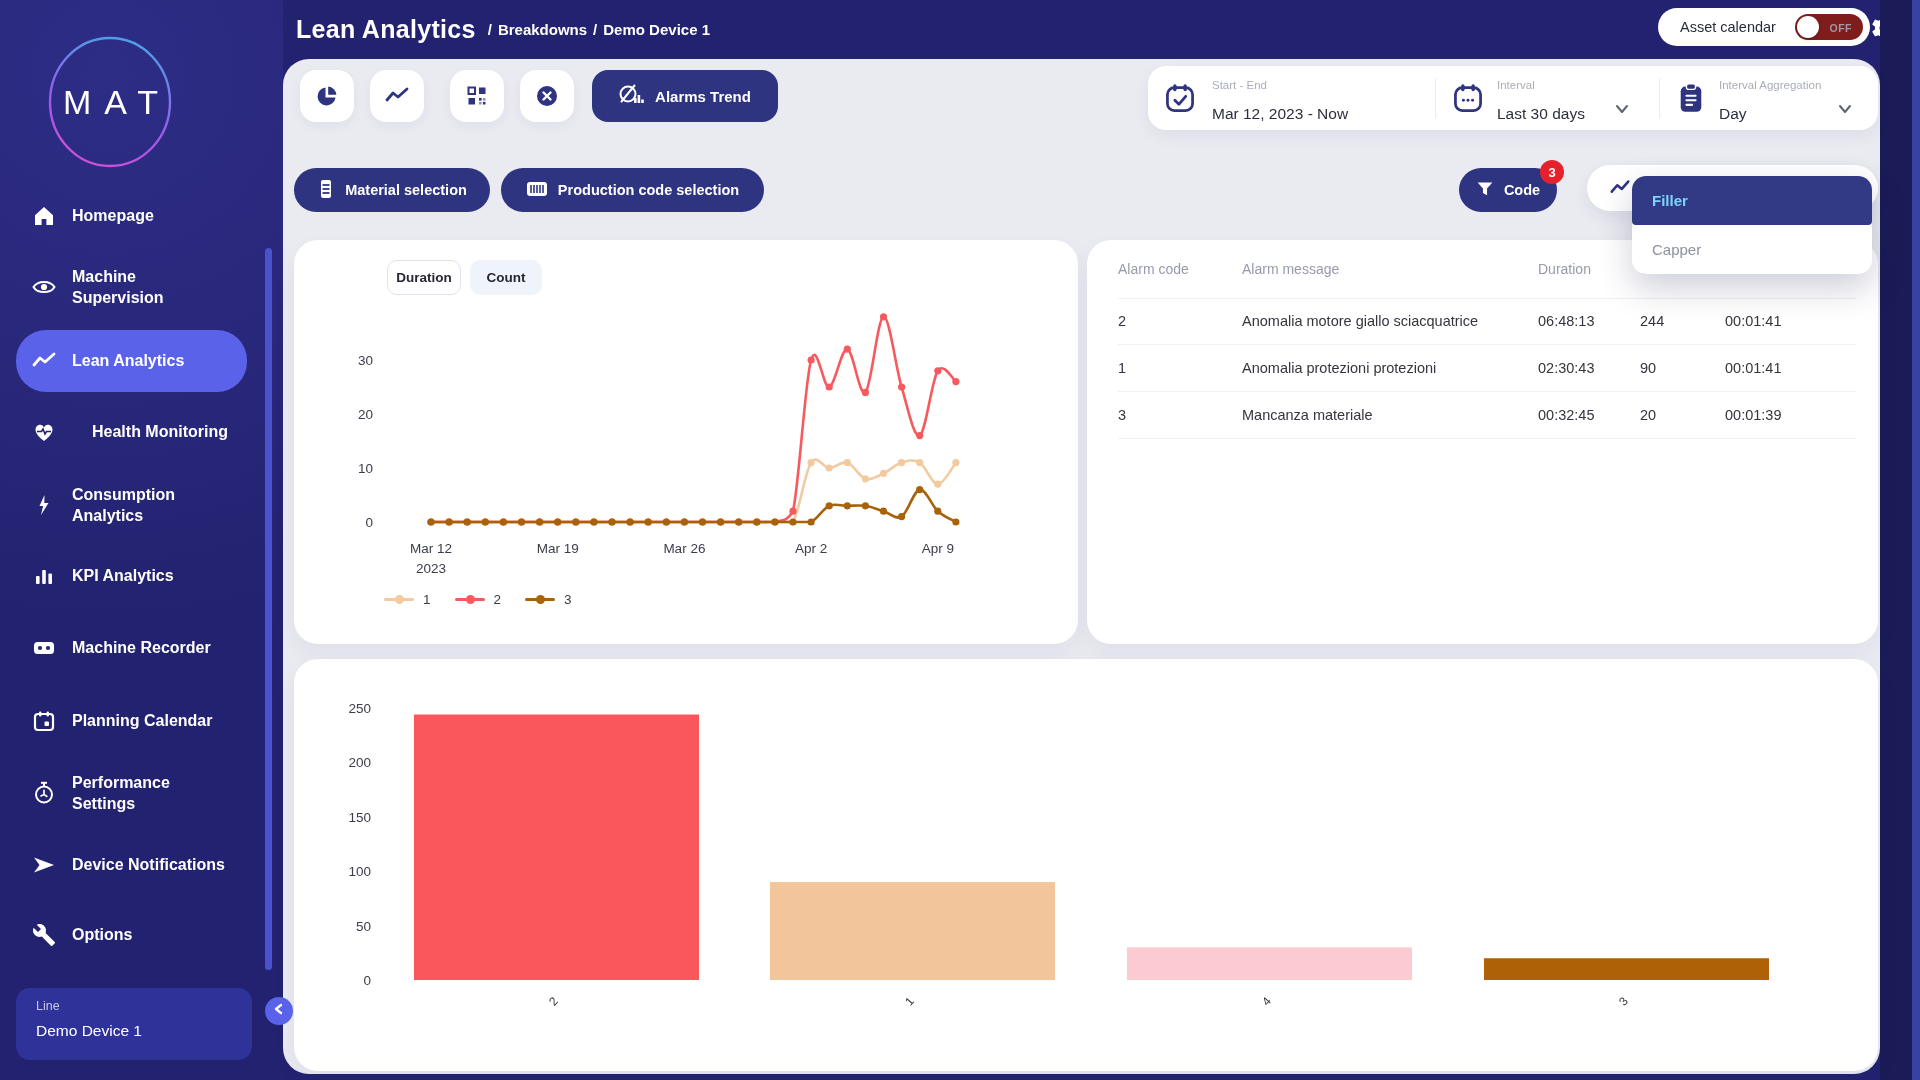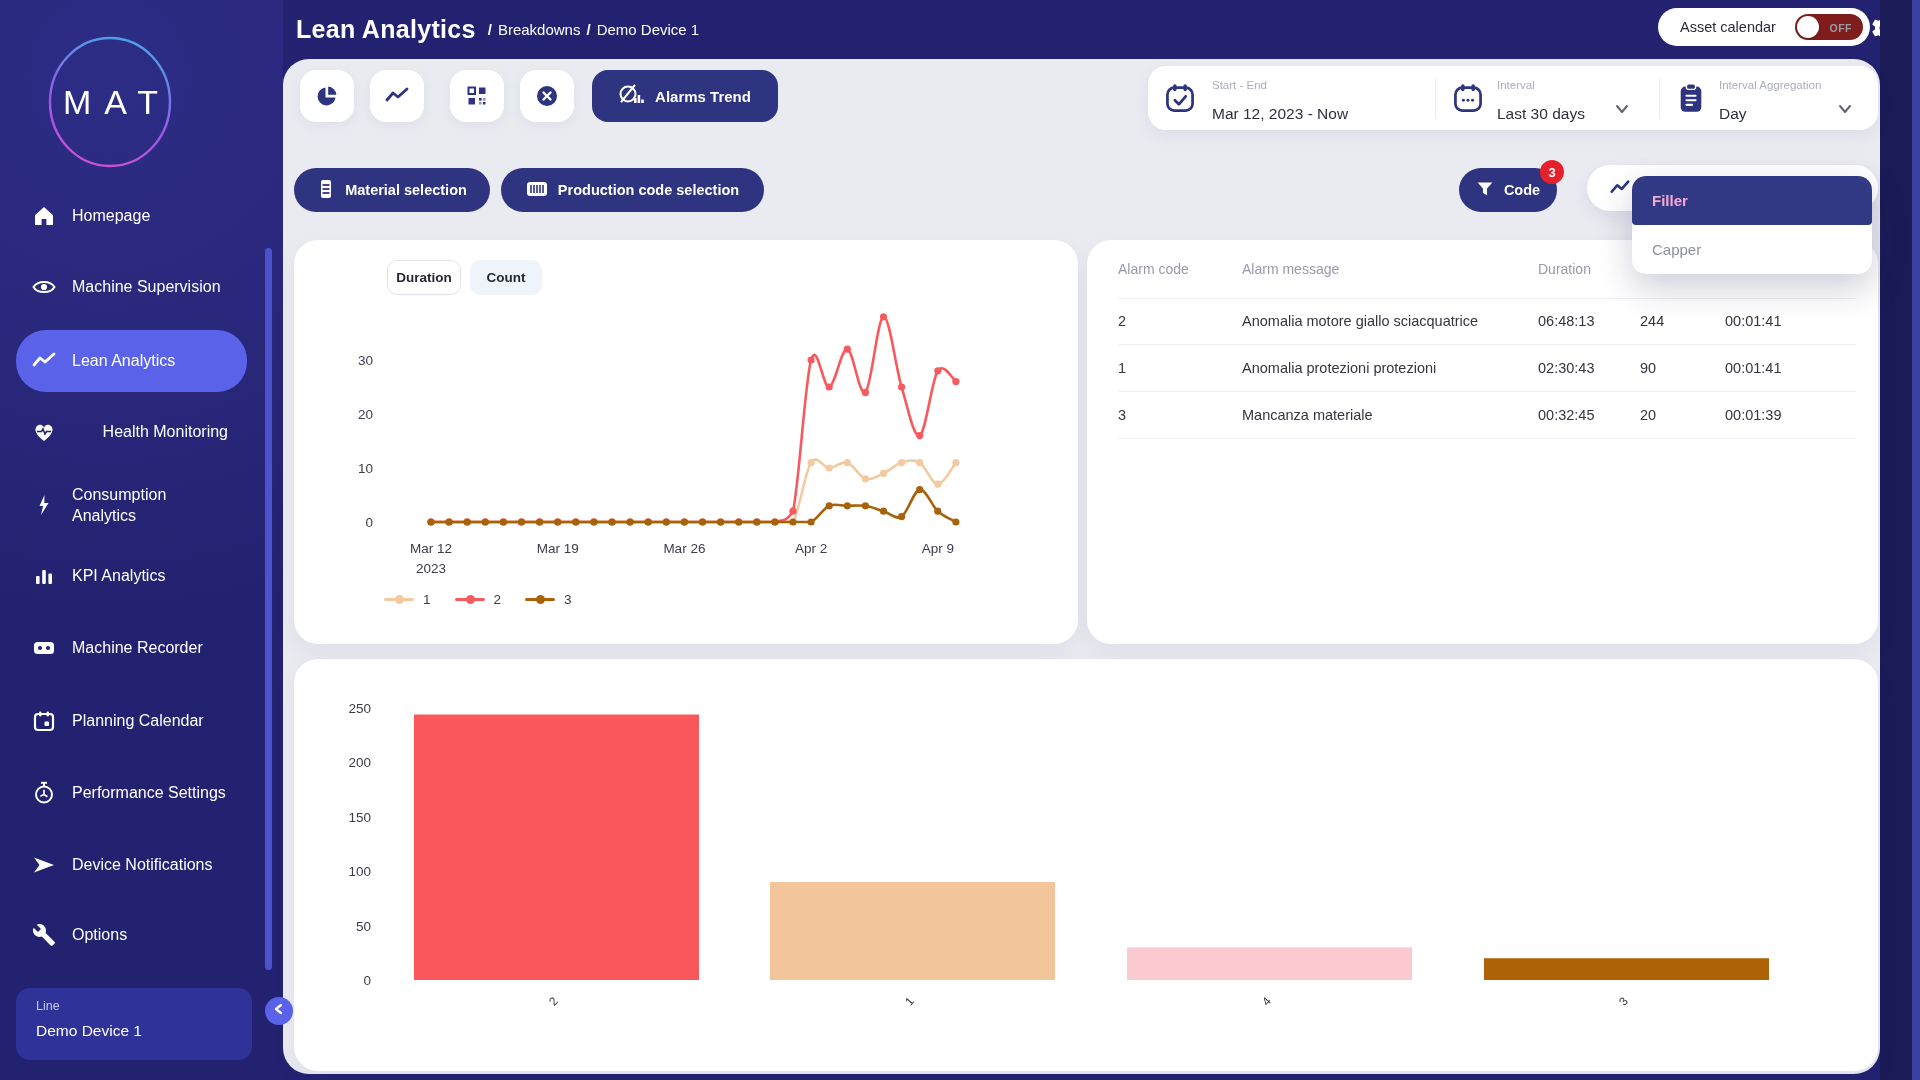--- a/index.html
+++ b/index.html
@@ -10,33 +10,33 @@
   
   .sidebar{left:0;top:0;width:283px;height:1080px;
            background:radial-gradient(circle at 38% 7%, #2e2d86 0%, #232270 55%)}
   .logo-wrap{left:47px;top:36px;width:128px;height:134px}
   .logo-text{font-size:34px;letter-spacing:13px;fill:#fff;font-weight:300}
   .nav-item{left:16px;width:231px;border-radius:30px;display:flex;align-items:center;
             color:#fff;cursor:pointer;position:absolute}
   .nav-item.active{background:#5A62EA}
   .ni-icon{position:absolute;left:16px;width:24px;height:24px;display:flex;align-items:center}
   .ni-icon svg{width:24px;height:24px}
-  .ni-label{margin-left:56px;font-size:16px;font-weight:normal;line-height:1.32;width:156px}
+  .ni-label{margin-left:56px;font-size:16px;font-weight:bold;line-height:1.32;width:156px}
   .side-scroll{left:265px;top:248px;width:7px;height:722px;background:#4A52CE;border-radius:4px}
   .device-card{left:16px;top:988px;width:236px;height:72px;background:#2F3399;border-radius:14px;
                color:#fff;padding:11px 0 0 20px;box-sizing:border-box}
   .device-label{font-size:12.5px;color:#C7C9EE}
   .device-value{font-size:15.5px;margin-top:9px}
   .collapse-btn{left:265px;top:997px;width:28px;height:28px;border-radius:50%;background:#5A62EA;
                 z-index:60;display:flex;align-items:center;justify-content:center;cursor:pointer}
   
   .page-title-row{left:296px;top:0;height:59px;display:flex;align-items:center;color:#fff}
   .page-title{font-size:25px;font-weight:bold;letter-spacing:.3px;margin-right:6px}
   .crumb-sep{font-size:15px;margin:0 6px;font-weight:bold}
-  .crumb{font-size:15px;font-weight:normal}
+  .crumb{font-size:15px;font-weight:bold}
   .asset-pill{left:1658px;top:8px;width:212px;height:38px;background:#fff;border-radius:19px;
               display:flex;align-items:center;padding-left:22px;box-sizing:border-box;cursor:pointer}
   .asset-label{font-size:14.5px;color:#2A2B3A}
   .toggle{position:absolute;right:7px;top:6px;width:68px;height:26px;border-radius:13px;background:#7f1d1d}
   .knob{position:absolute;left:2px;top:2px;width:22px;height:22px;border-radius:50%;background:#fff;
         box-shadow:0 1px 3px rgba(0,0,0,.3)}
   .off{position:absolute;right:11px;top:8px;font-size:10.5px;color:#9B9CA8;font-weight:bold;letter-spacing:.5px}
   .gear{left:1869px;top:13px;width:30px;height:30px;color:#fff;cursor:pointer}
   .rmargin{left:1880px;top:0;width:40px;height:1080px;background:#1B1B57}
   .scroll-thumb{left:1912px;top:0;width:8px;height:1080px;background:#3A41A4;cursor:pointer}
@@ -62,21 +62,21 @@
   .code-badge{left:1257px;top:101px;width:24px;height:24px;border-radius:50%;background:#E5212B;
               color:#fff;font-size:13px;font-weight:bold;display:flex;align-items:center;
               justify-content:center;z-index:30}
   .machine-pill{left:1304px;top:106px;width:291px;height:46px;background:#fff;border-radius:23px;
                 box-shadow:0 6px 16px rgba(40,40,100,.08);cursor:pointer;z-index:20}
   .machine-label{position:absolute;left:63px;top:15px;font-size:14.5px;color:#B6B8C8;font-weight:bold}
   .dropdown{left:1349px;top:117px;width:240px;height:98px;background:#fff;border-radius:14px;
             box-shadow:0 14px 34px rgba(30,30,80,.22);z-index:50;overflow:hidden}
   .dd-opt{height:49px;display:flex;align-items:center;padding-left:20px;font-size:15px;
           color:#8E90A0;cursor:pointer;box-sizing:border-box}
-  .dd-opt.selected{background:#333A85;color:#f9a8d4;font-weight:bold;border-radius:12px 12px 4px 4px}
+  .dd-opt.selected{background:#333A85;color:#7dd3fc;font-weight:bold;border-radius:12px 12px 4px 4px}
   .card{background:#fff;border-radius:24px;box-shadow:0 10px 24px rgba(40,40,100,.05)}
   .line-card{left:11px;top:181px;width:784px;height:404px}
   .table-card{left:804px;top:181px;width:791px;height:404px}
   .bar-card{left:11px;top:600px;width:1584px;height:412px}
   .tab{top:20px;height:35px;border-radius:10px;display:flex;align-items:center;justify-content:center;
        font-size:13.5px;font-weight:bold;color:#262733;cursor:pointer;box-sizing:border-box}
   .tab.active{left:93px;width:74px;background:#fff;border:1px solid #DFE3ED}
   .tab.inactive{left:176px;width:72px;background:#EFF3FA}
   .tick{font-size:13.5px;fill:#3C3D4C}
   .blab{font-size:12px;fill:#363744}

